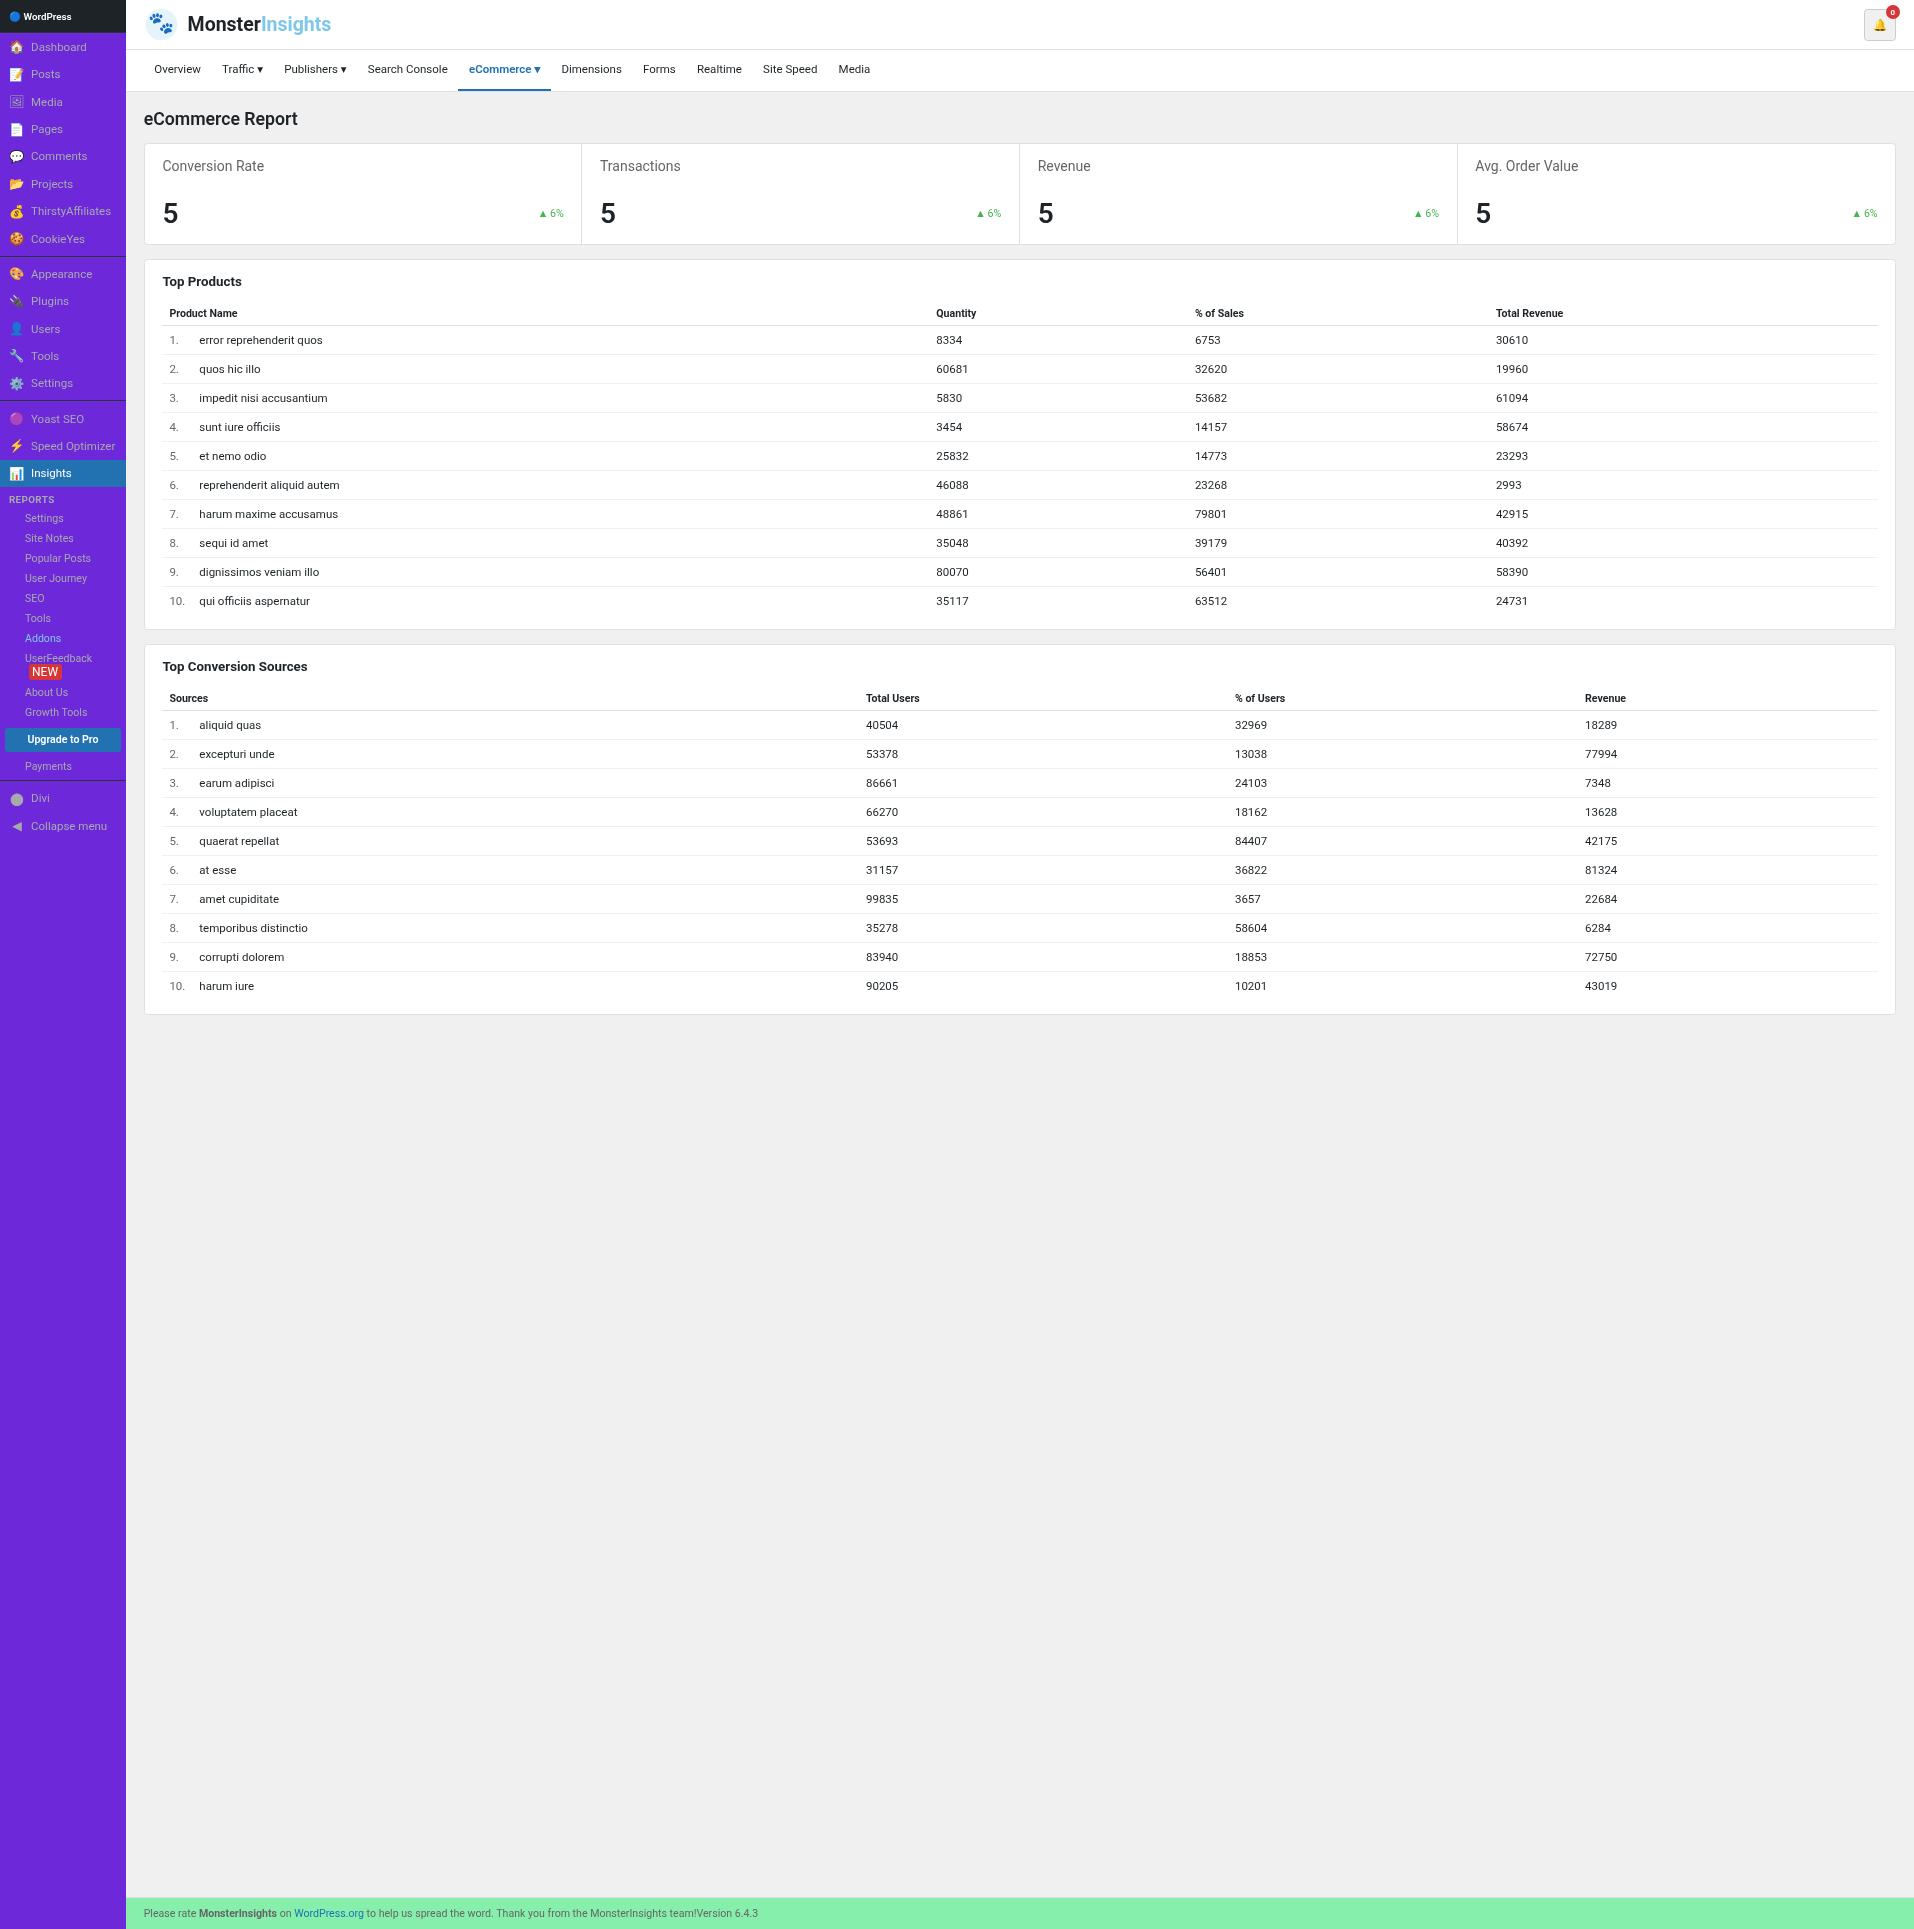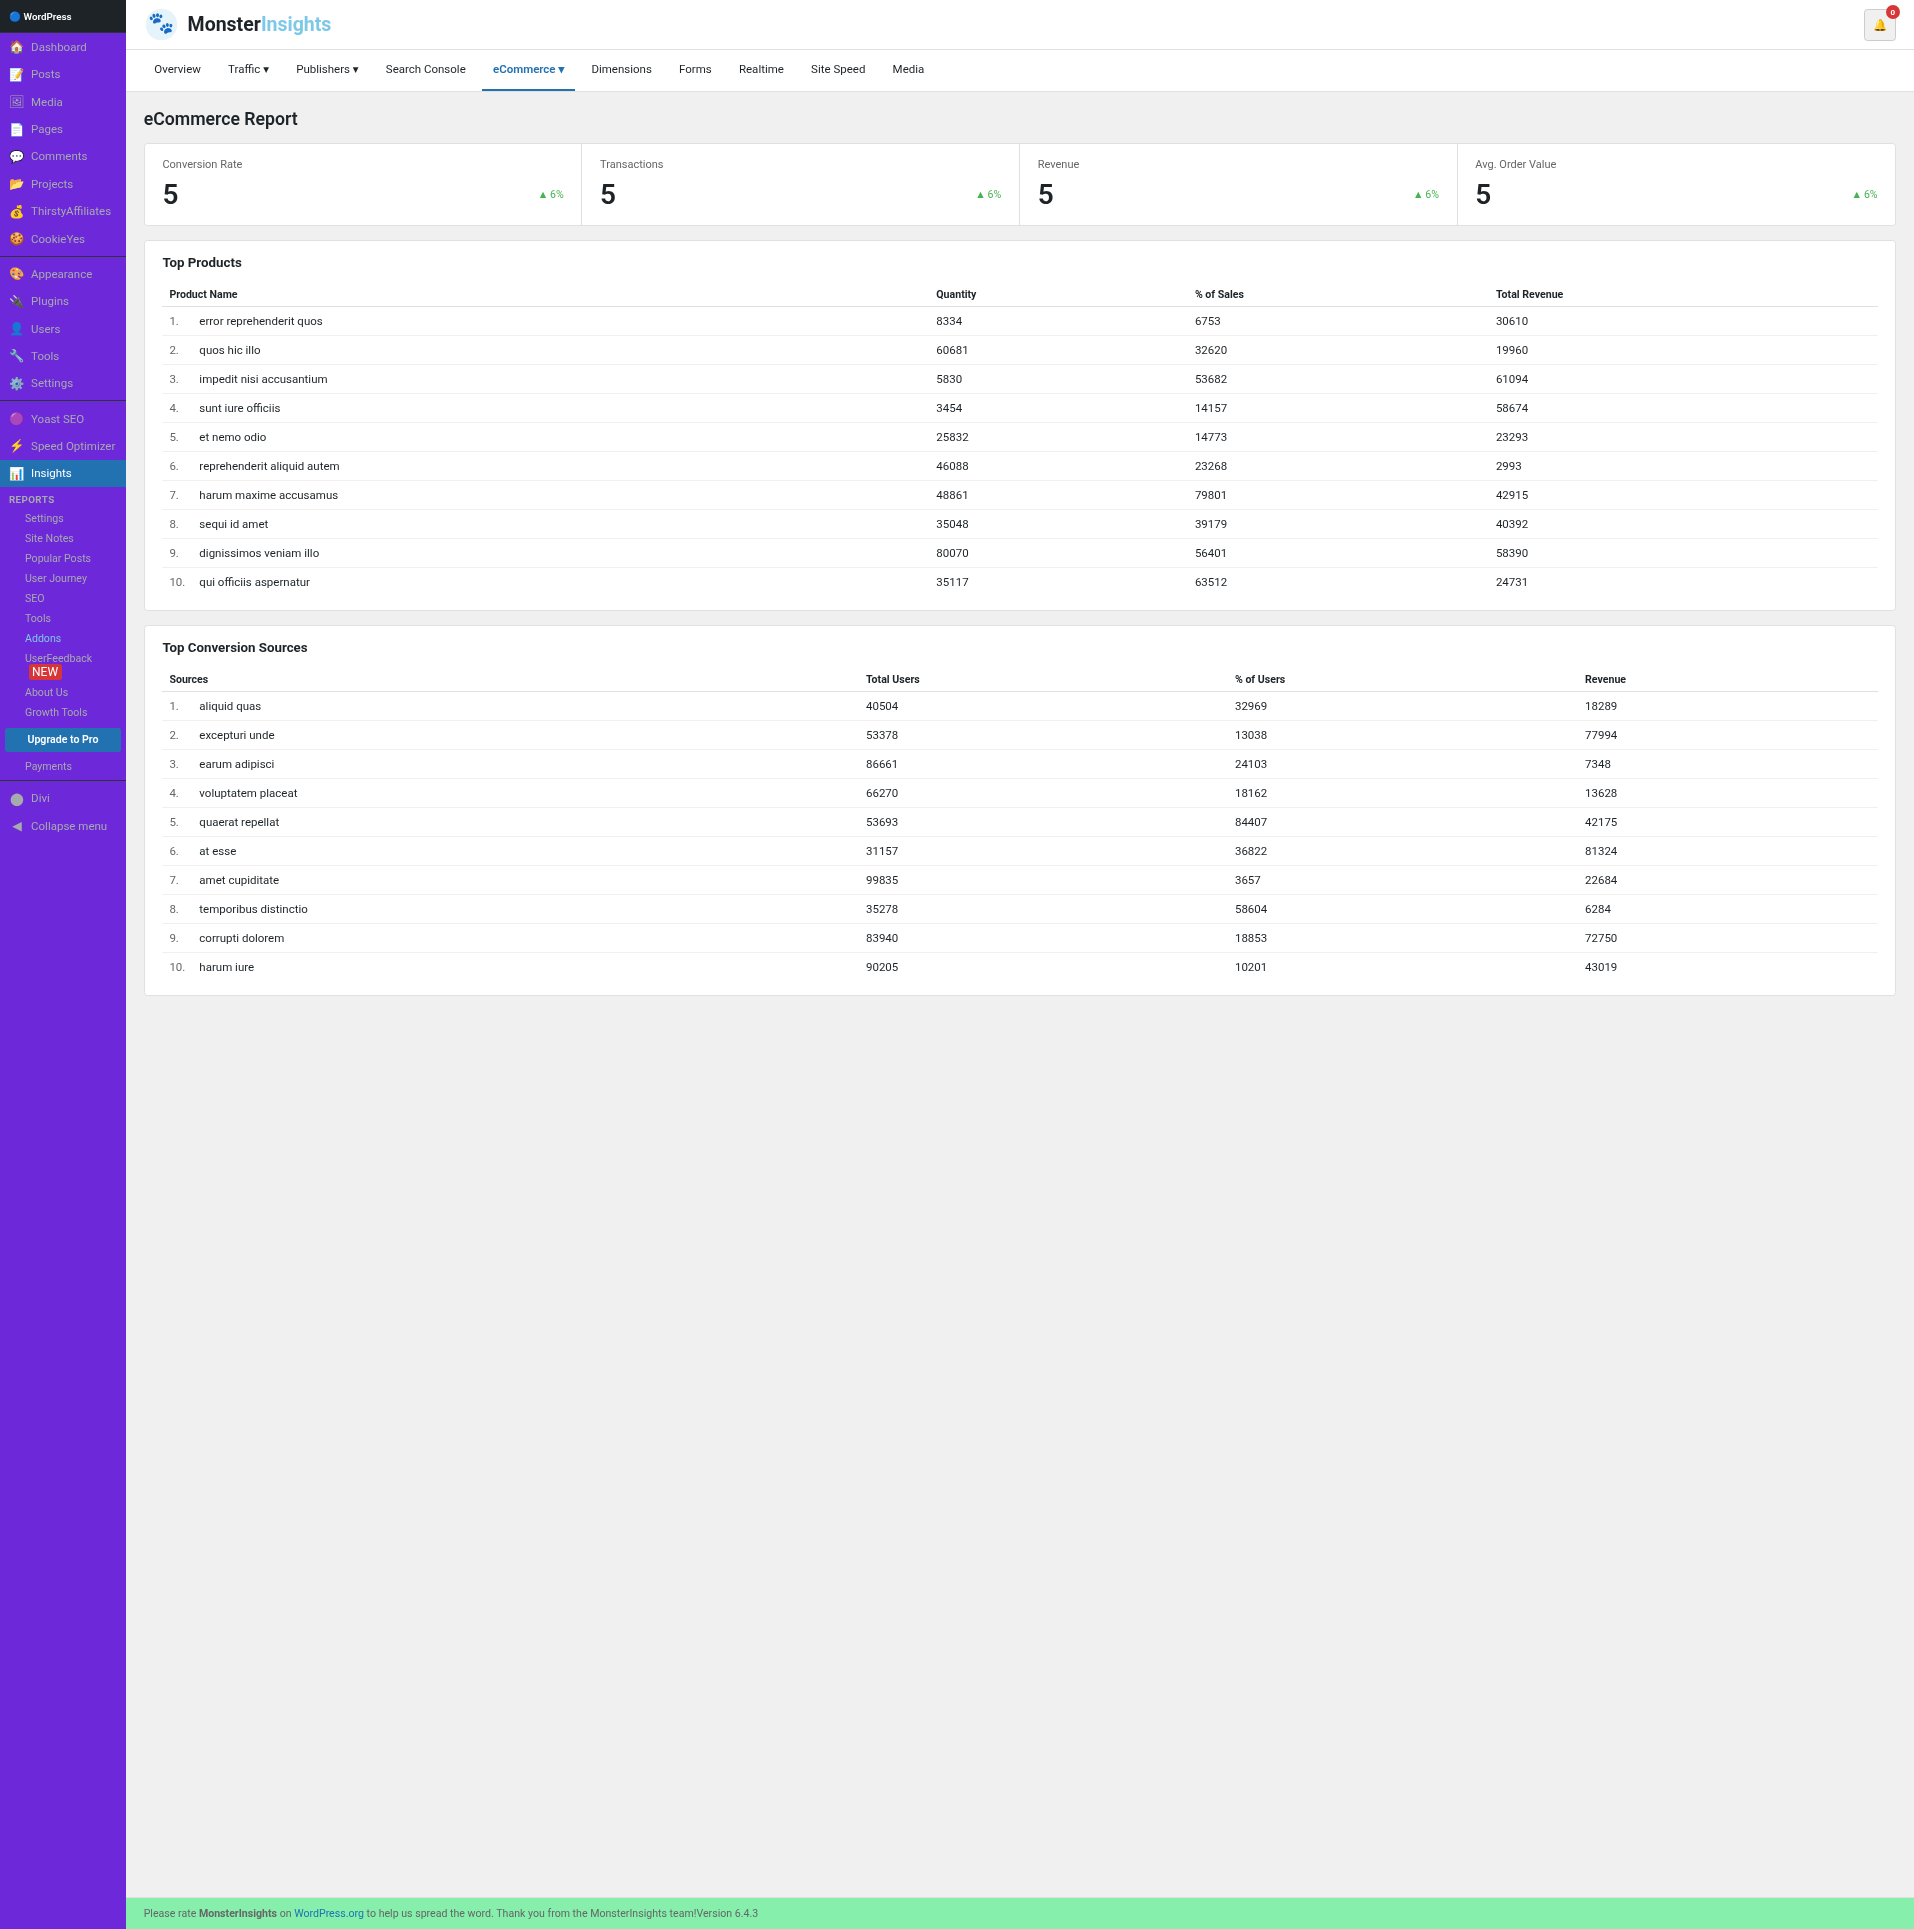--- a/index.html
+++ b/index.html
@@ -53,21 +53,21 @@
     .header-logo-text span.mi { color: #1d2327; }
     .header-logo-text span.insights { color: #7dc8e8; }
     .header-right { display: flex; align-items: center; gap: 7px; }
     .notif-btn { background: #f0f0f1; border: 0.9px solid #ccc; border-radius: 3.5px; width: 32px; height: 32px; display: flex; align-items: center; justify-content: center; cursor: pointer; position: relative; }
     .notif-badge { position: absolute; top: -4.4px; right: -4.4px; background: #d63638; color: #fff; font-size: 8px; border-radius: 50%; width: 14px; height: 14px; display: flex; align-items: center; justify-content: center; font-weight: 700; }
 
     
     #nav-tabs {
       background: #fff;
       padding: 0 17.7px;
-      display: flex; align-items: center; gap: 6px;
+      display: flex; align-items: center; gap: 0;
       border-bottom: 0.9px solid #e0e0e0;
     }
     .nav-tab {
       padding: 12.4px 10.6px; font-size: 11.5px; color: #1d2327; cursor: pointer;
       border-bottom: 2.7px solid transparent; display: flex; align-items: center; gap: 2.7px;
       white-space: nowrap;
     }
     .nav-tab.active { color: #2271b1; border-bottom-color: #2271b1; font-weight: 600; }
 
     
@@ -76,21 +76,21 @@
       padding: 17.7px;
       overflow-y: auto;
       background: #f0f0f1;
     }
     .page-title { font-size: 17.7px; font-weight: 600; margin-bottom: 14px; color: #1d2327; }
 
     
     .stats-row { display: grid; grid-template-columns: repeat(4, 1fr); gap: 0; background: #fff; border: 0.9px solid #e0e0e0; border-radius: 3.5px; margin-bottom: 14px; }
     .stat-card { padding: 14px 17.7px; border-right: 0.9px solid #e0e0e0; }
     .stat-card:last-child { border-right: none; }
-    .stat-label { font-size: 11px; color: #666; margin-bottom: 7px; }
+    .stat-label { font-size: 14px; color: #666; margin-bottom: 23px; }
     .stat-value-row { display: flex; align-items: center; justify-content: space-between; }
     .stat-value { font-size: 28px; font-weight: 600; color: #1d2327; }
     .stat-change { font-size: 10.6px; color: #46b450; display: flex; align-items: center; gap: 1.8px; }
     .stat-change.up { color: #46b450; }
 
     
     .table-section { background: #fff; border: 0.9px solid #e0e0e0; border-radius: 3.5px; margin-bottom: 14px; padding: 14px 17.7px; }
     .table-title { font-size: 13.3px; font-weight: 700; margin-bottom: 12.4px; color: #1d2327; }
     table { width: 100%; border-collapse: collapse; }
     th { text-align: left; font-size: 10.6px; font-weight: 700; color: #1d2327; padding: 5.3px 7px; border-bottom: 0.9px solid #e0e0e0; }

